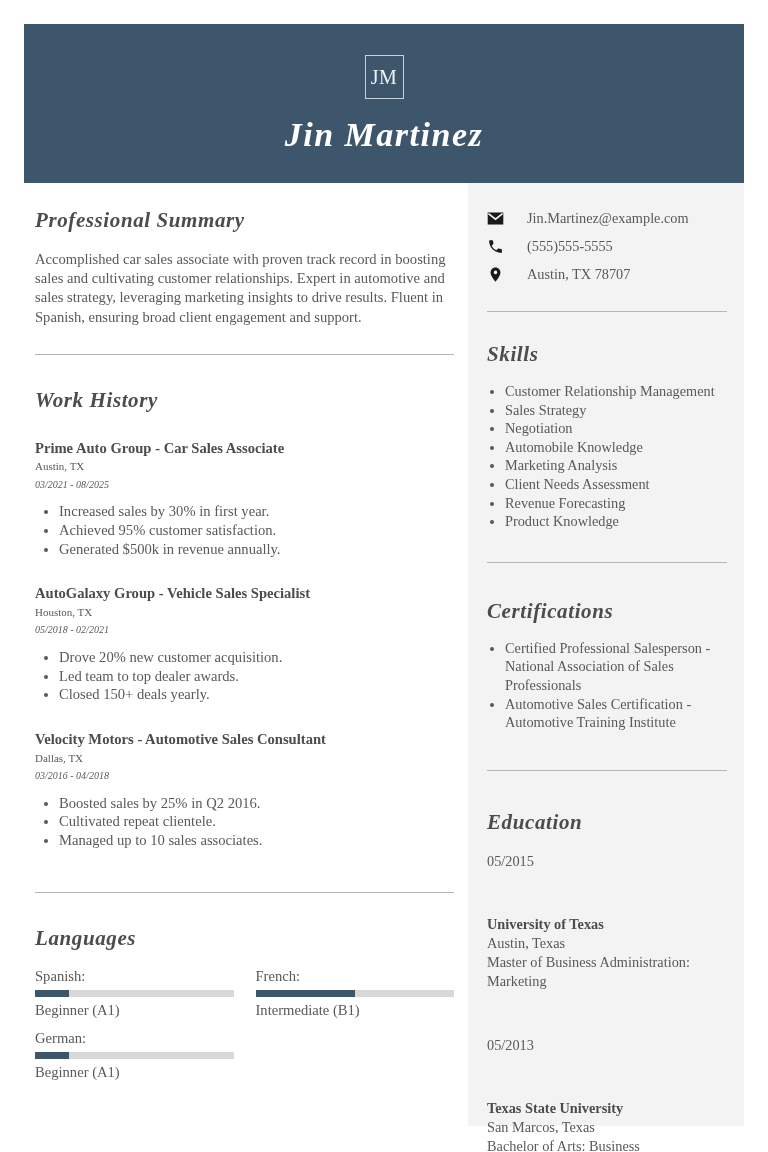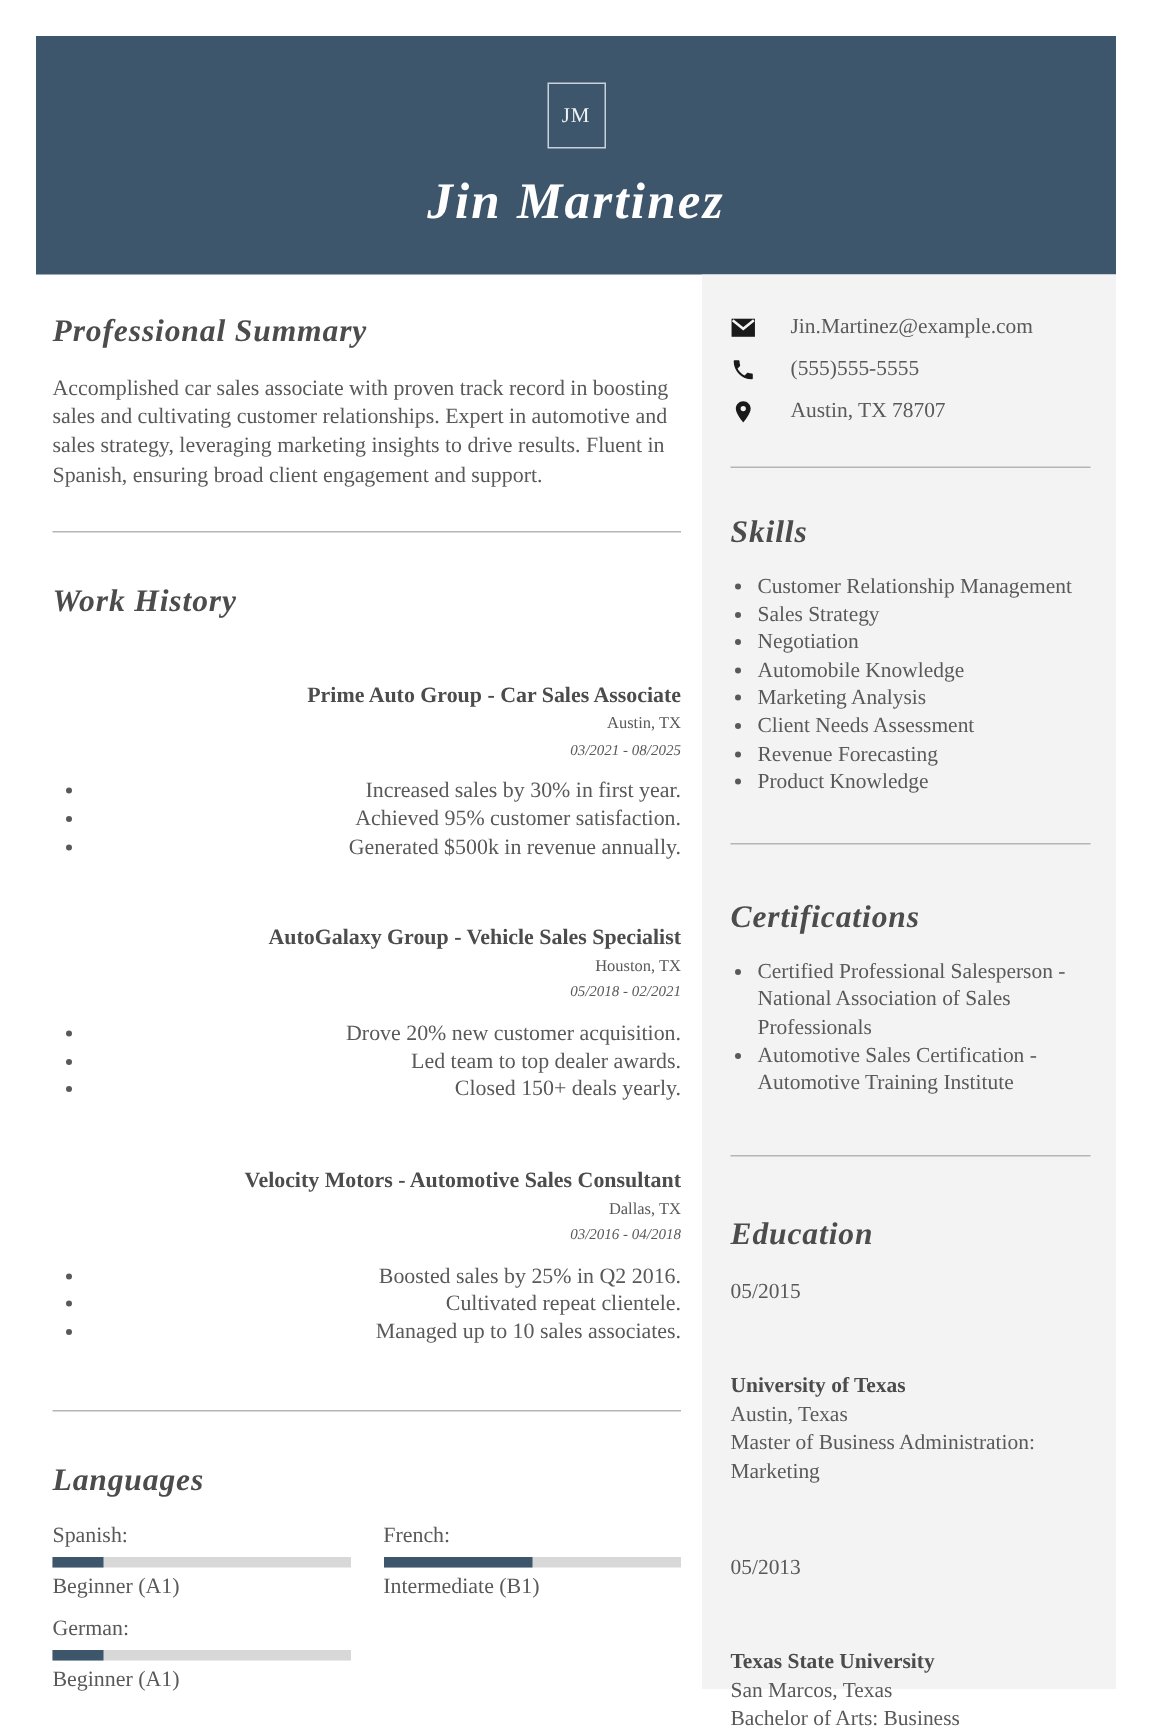--- a/index.html
+++ b/index.html
@@ -19,21 +19,21 @@
     width: 720px; height: 159px;
     background: #3d566b;
     text-align: center;
   }
   .monogram {
     display: inline-block;
     margin-top: 31px;
     width: 39px; height: 44px;
     border: 1px solid #c9d2da;
     color: #eef2f5;
-    font-size: 14px; line-height: 43px;
+    font-size: 20px; line-height: 43px;
     letter-spacing: 0.5px;
   }
   .name {
     margin-top: 16px;
     color: #ffffff;
     font-size: 34px;
     font-weight: bold;
     font-style: italic;
     letter-spacing: 1.5px;
     line-height: 40px;
@@ -70,21 +70,21 @@
   }
 
   
   .summary-text {
     margin: 17px 0 0 0;
     font-size: 14.6px;
     line-height: 19.2px;
   }
   .left-col .divider.after-summary { margin-top: 27px; }
   .left-col .work-title { margin-top: 33px; }
-  .job { margin-top: 42px; text-align: right; }
+  .job { margin-top: 26px; }
   .job-title {
     margin: 0;
     font-size: 14.6px;
     font-weight: bold;
     color: #4c4c4c;
     line-height: 18.5px;
   }
   .job-location { font-size: 11px; line-height: 18.5px; }
   .job-dates { font-size: 10px; font-style: italic; line-height: 18.5px; }
   ul.bullets {

